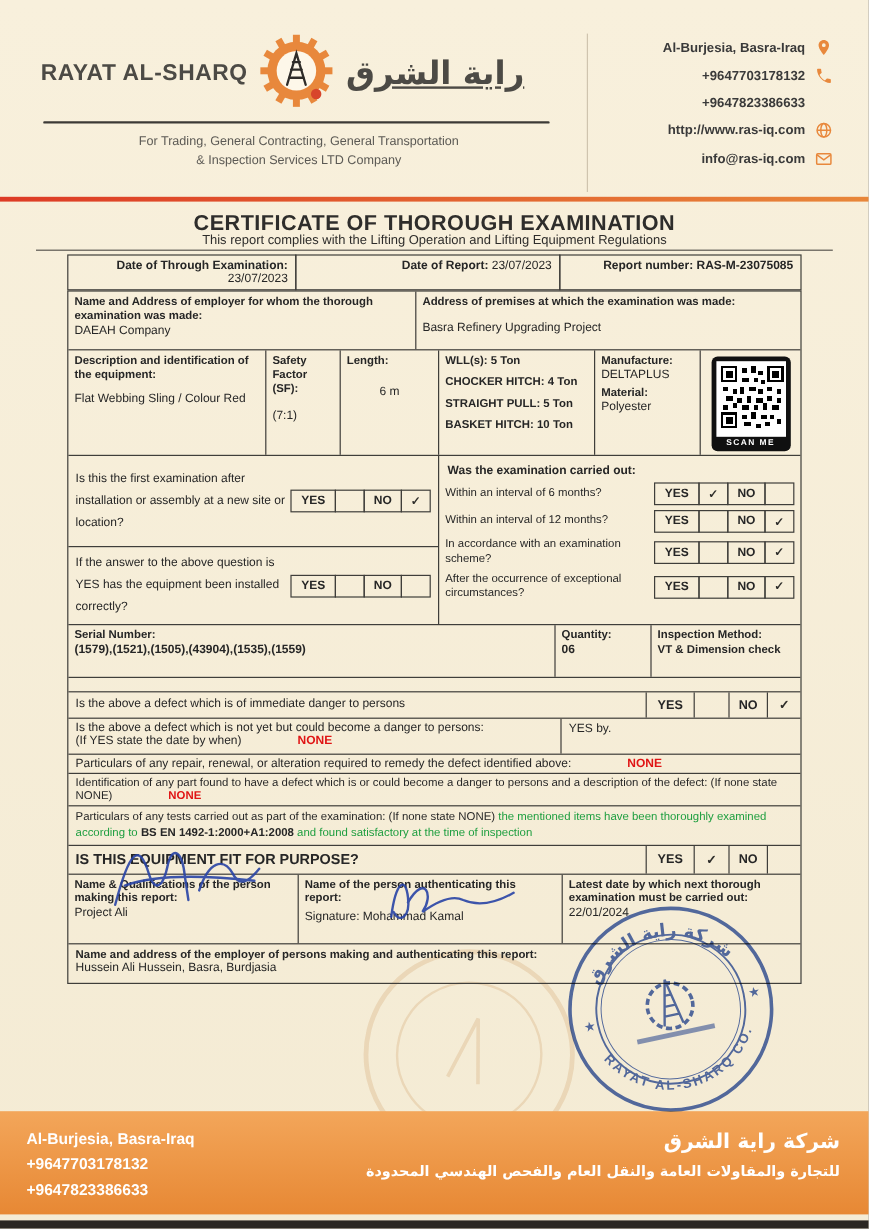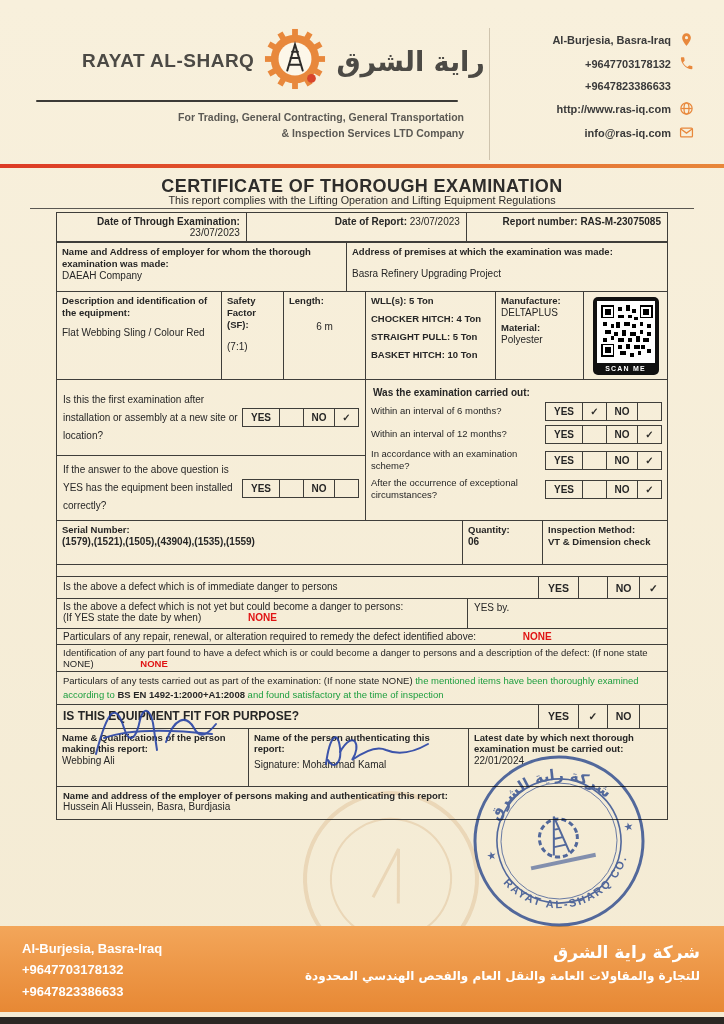--- a/index.html
+++ b/index.html
@@ -7,25 +7,25 @@
   .page {
     position:relative; width:724px; height:1024px; margin:0 auto;
     background:linear-gradient(180deg,#f8f0dc,#f4ebd4);
     font-family:"Liberation Sans",sans-serif; color:#262626; overflow:hidden;
   }
   .ar { font-family:"DejaVu Sans",sans-serif; }
 
   
   .hdr { position:absolute; top:28px; left:34px; width:660px; height:132px; display:flex; justify-content:space-between; }
   .logo-block { width:430px; }
-  .logo-row { display:flex; align-items:center; gap:10px;margin-left:48px; }
+  .logo-row { display:flex; align-items:center; gap:10px; }
   .company-en { font-size:19px; font-weight:bold; letter-spacing:.5px; color:#4c4a45; white-space:nowrap; }
-  .company-ar { font-size:27px; font-weight:bold; color:#4c4a45; white-space:nowrap; }
+  .company-ar { font-size:27px; font-weight:bold; color:#4c4a45; white-space:nowrap;text-decoration:underline; }
   .logo-rule { height:2px; background:#3c3a36; margin:6px 6px 8px 2px; border-radius:2px; }
-  .tagline { text-align:right; font-size:10.5px; font-weight:bold; color:#5b5954; line-height:1.5; }
+  .tagline { text-align:center; font-size:10.5px; font-weight:normal; color:#5b5954; line-height:1.5; }
   .contact { width:205px; border-left:1px solid #cfc4ae; padding:4px 0 0 12px; display:flex; flex-direction:column; gap:9px; }
   .c-row { display:flex; justify-content:flex-end; align-items:center; gap:8px; font-size:11px; font-weight:bold; color:#3a3a3a; }
   .c-row svg { flex:0 0 15px; }
 
   .red-line { position:absolute; top:164px; left:0; width:724px; height:4px;
     background:linear-gradient(90deg,#dd3b25,#e8873a); }
 
   
   .doc-title { position:absolute; top:176px; width:100%; text-align:center; font-size:18px; font-weight:bold; letter-spacing:.4px; color:#2e2d2b; }
   .doc-subtitle { position:absolute; top:194px; width:100%; text-align:center; font-size:10.8px; color:#2e2d2b; }
@@ -415,21 +415,21 @@
       <div class="fit-q">IS THIS EQUIPMENT FIT FOR PURPOSE?</div>
       <div class="boxcell bc-yes">YES</div>
       <div class="boxcell bc-gap check">✓</div>
       <div class="boxcell bc-no">NO</div>
       <div class="boxcell bc-mk"></div>
     </div>
 
     <div class="tr" style="min-height:58px;">
       <div class="td" style="width:192px;">
         <div class="lbl">Name &amp; Qualifications of the person making this report:</div>
-        <div class="val">Webbing Ali</div>
+        <div class="val">Project Ali</div>
       </div>
       <div class="td" style="width:220px;">
         <div class="lbl">Name of the person authenticating this report:</div>
         <div class="val" style="margin-top:4px;">Signature: Mohammad Kamal</div>
       </div>
       <div class="td last" style="flex:1;">
         <div class="lbl">Latest date by which next thorough examination must be carried out:</div>
         <div class="val">22/01/2024</div>
       </div>
     </div>

